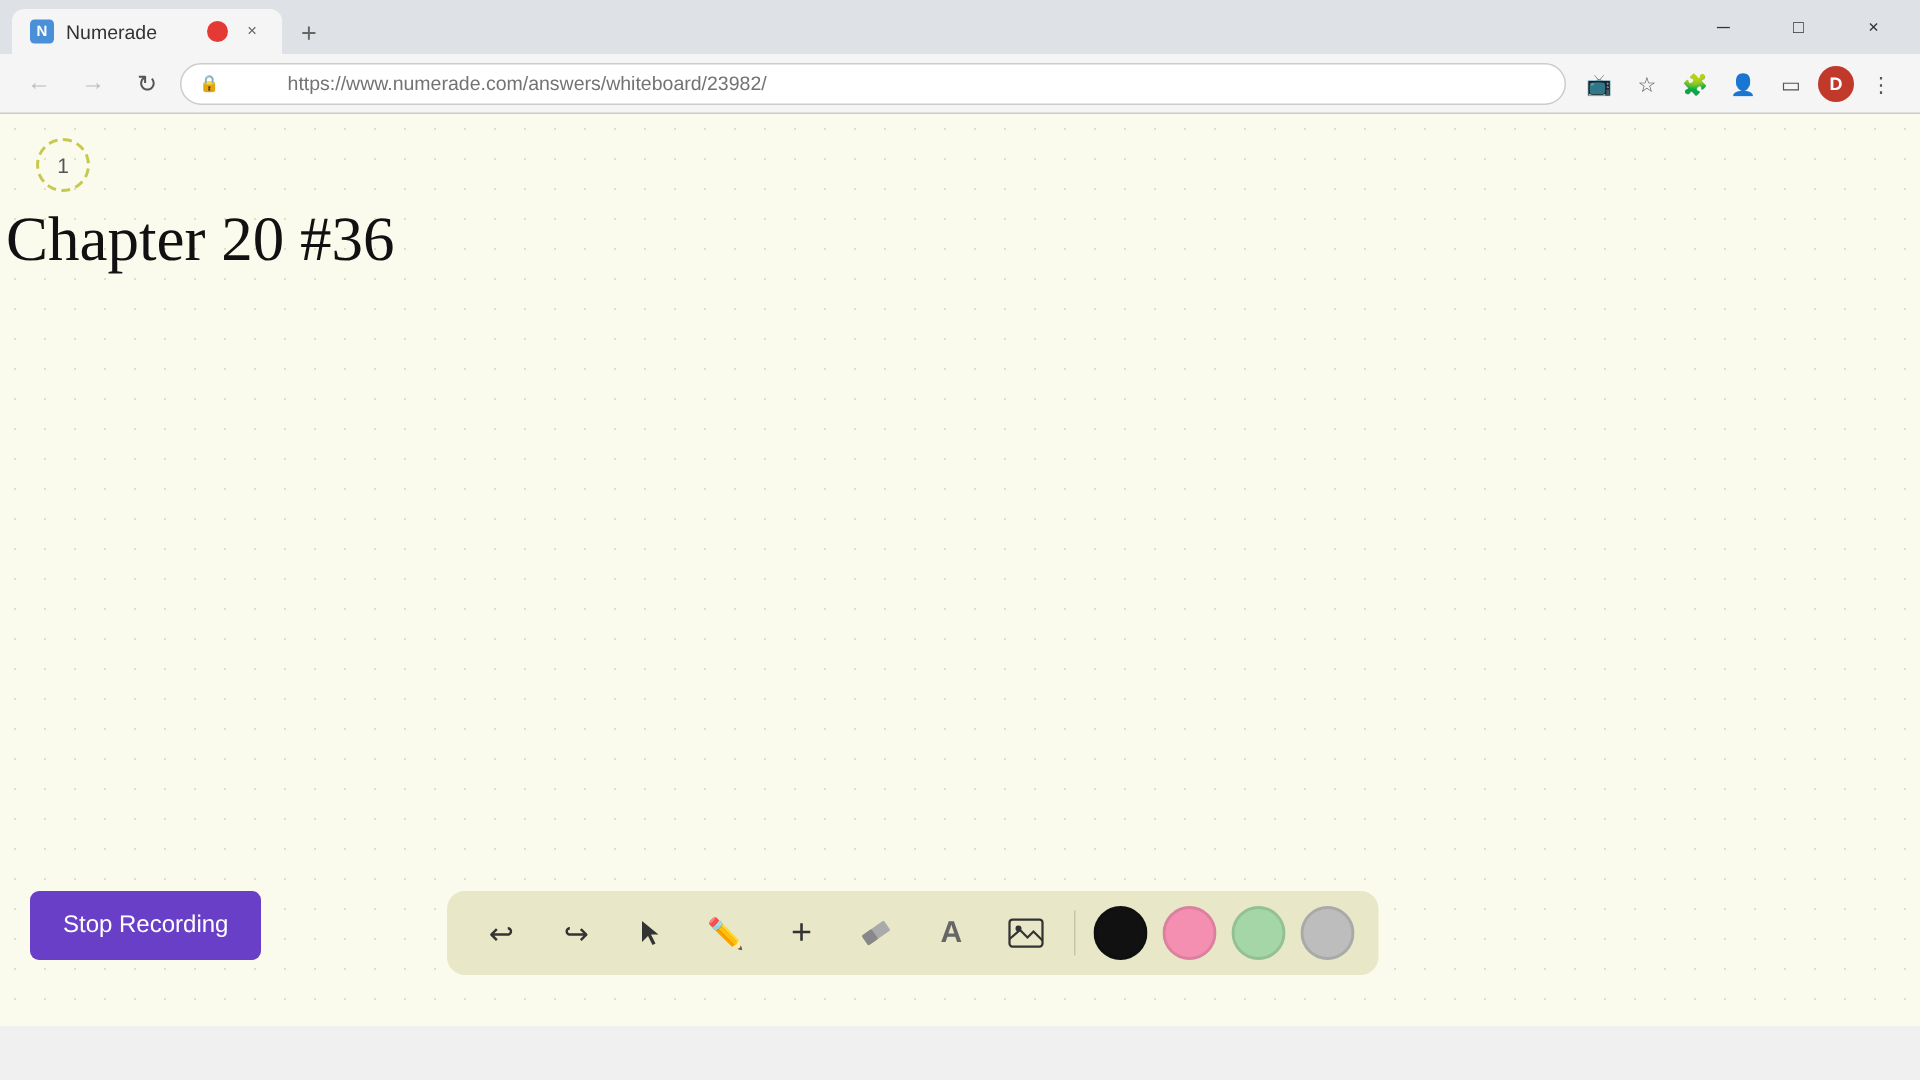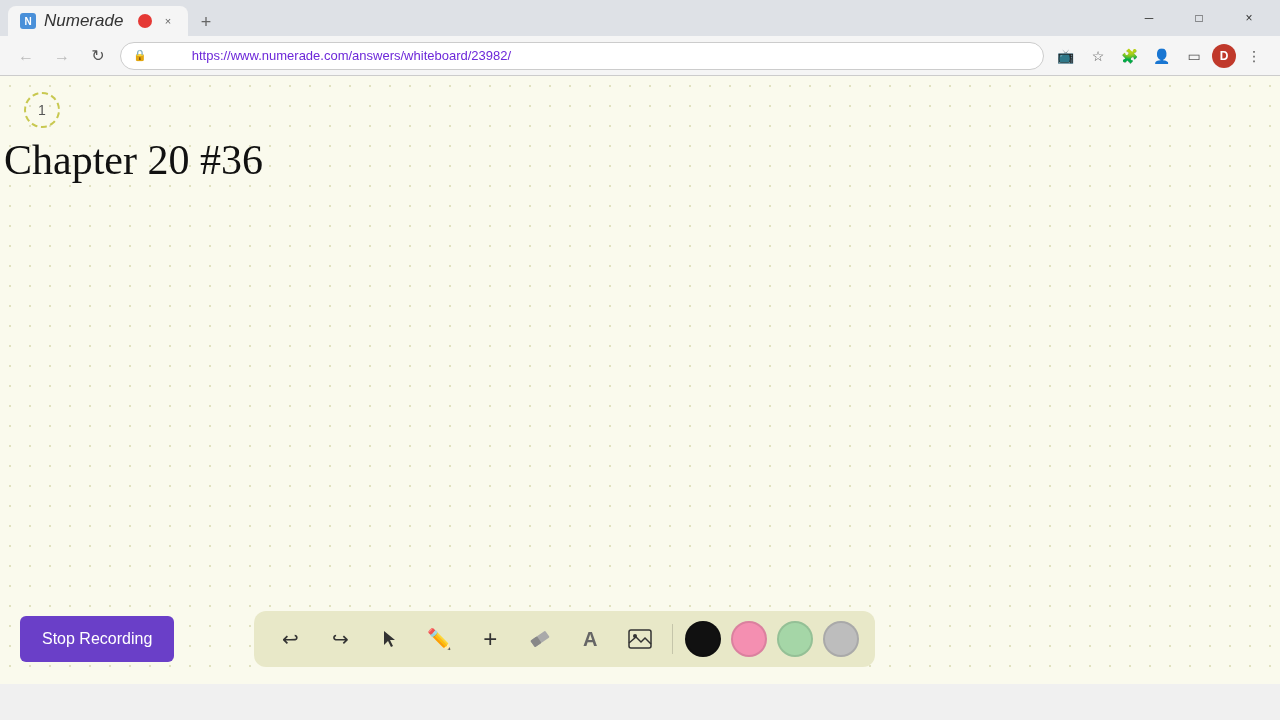--- a/index.html
+++ b/index.html
@@ -30,21 +30,21 @@
       color: #333;
     }
     .tab-favicon {
       width: 16px;
       height: 16px;
       background: #4a90d9;
       border-radius: 3px;
       display: flex; align-items: center; justify-content: center;
       font-size: 10px; color: white; font-weight: bold;
     }
-    .tab-title { flex: 1; font-size: 17px; font-style: italic; }
+    .tab-title { flex: 1; font-size: 13px; }
     .tab-recording-dot {
       width: 14px; height: 14px;
       background: #e53935;
       border-radius: 50%;
     }
     .tab-close {
       width: 16px; height: 16px;
       border-radius: 50%;
       display: flex; align-items: center; justify-content: center;
       font-size: 11px; color: #666;
@@ -92,21 +92,21 @@
       border: 1px solid #ccc;
       border-radius: 14px;
       display: flex;
       align-items: center;
       padding: 0 12px;
       font-size: 13px;
       color: #333;
       gap: 6px;
     }
     .address-lock { font-size: 11px; color: #555; }
-    .address-text { font-size: 13px; color: #6d28d9; padding-left: 39px; }
+    .address-text { font-size: 13px; color: #737373; padding-left: 39px; }
     .toolbar-icons {
       display: flex; align-items: center; gap: 4px;
     }
     .toolbar-icon {
       width: 28px; height: 28px;
       display: flex; align-items: center; justify-content: center;
       border-radius: 50%;
       cursor: pointer;
       font-size: 14px; color: #555;
     }
@@ -165,23 +165,24 @@
     }
 
     
     .bottom-bar {
       position: absolute;
       bottom: 0;
       left: 0;
       right: 0;
       height: 90px;
       display: flex;
-      align-items: center;
+      align-items: flex-start;
       padding: 0 20px;
       z-index: 10;
+      gap: 44px;
     }
 
     .stop-recording-btn {
       background: #6a3fc8;
       color: white;
       border: none;
       border-radius: 6px;
       padding: 14px 22px;
       font-size: 16px;
       cursor: pointer;

